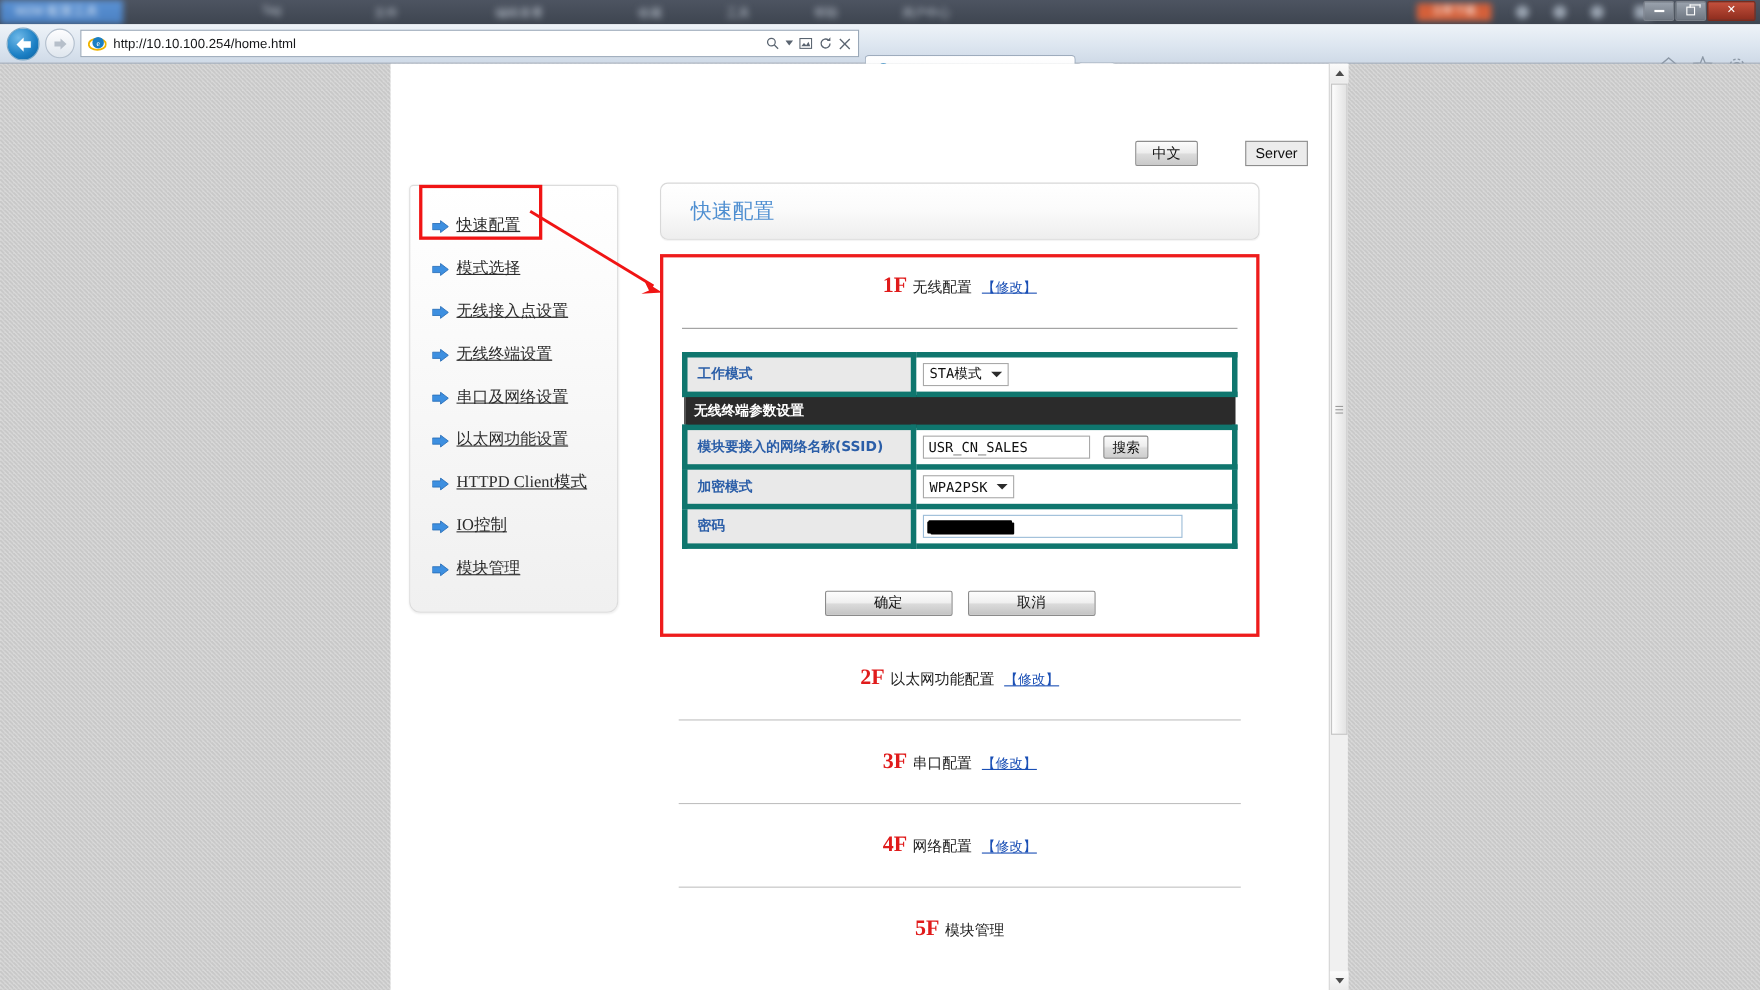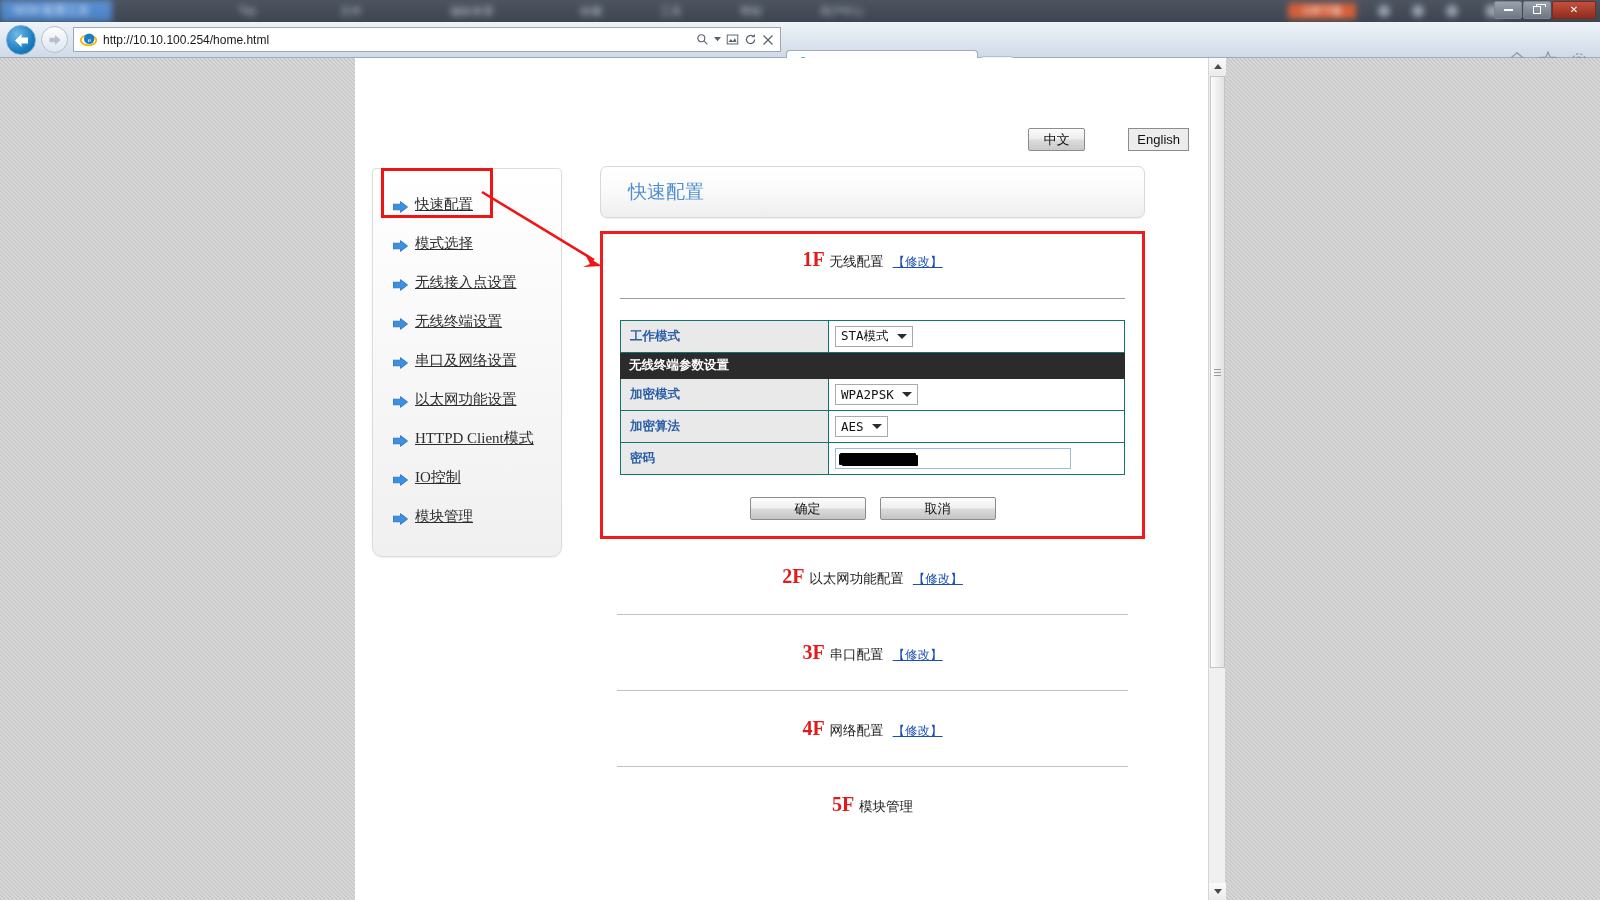--- a/index.html
+++ b/index.html
@@ -172,21 +172,21 @@
     font-size: 20px; font-weight: bold;
   }
   .sec-name { font-size: 13.5px; color: #1c1c1c; font-family: "DejaVu Sans", sans-serif; }
   .sec-edit {
     font-size: 12.5px; color: #1a4fb5; text-decoration: underline;
     font-family: "DejaVu Sans", sans-serif; margin-left: 4px;
   }
   .hr { height: 1px; background: #9b9b9b; margin: 27px 0 0 0; }
 
   table.cfg { width: 100%; border-collapse: collapse; margin-top: 21px; }
-  table.cfg td { border: 1px solid #0f766e; }
+  table.cfg td { border: 5px solid #0f766e; }
   tr.band td {
     background: #2b2b2b; color: #ffffff; font-size: 12.5px; font-weight: bold;
     padding: 4px 8px; border: 1px solid #2b2b2b;
     font-family: "DejaVu Sans", sans-serif;
   }
   td.lbl {
     width: 208px; background: #e9e9e9; color: #2b5ea8; font-size: 12.5px; font-weight: bold;
     padding: 7px 9px; font-family: "DejaVu Sans", sans-serif; white-space: nowrap;
   }
   td.val { background: #fff; padding: 5px 6px; }
@@ -216,21 +216,21 @@
     border-top: 5px solid #2b2b2b;
   }
   .btn-sm {
     display: inline-block; height: 21px; min-width: 38px; padding: 0 7px;
     margin-left: 8px; vertical-align: middle;
     font-size: 12.5px; color: #111; line-height: 19px; text-align: center;
     border: 1px solid #8d8d8d; border-radius: 2px;
     background: linear-gradient(180deg,#fbfbfb 0%,#ededed 48%,#dedede 52%,#cecece 100%);
     font-family: "DejaVu Sans", sans-serif;
   }
-  .btnrow { margin-top: 22px; display: flex; justify-content: center; gap: 14px; }
+  .btnrow { margin-top: 38px; display: flex; justify-content: center; gap: 14px; }
   .btn-wide {
     width: 116px; height: 23px; font-size: 13px; line-height: 21px; text-align: center;
     color: #111; border: 1px solid #8b8b8b; border-radius: 2px;
     background: linear-gradient(180deg,#fdfdfd 0%,#f0f0f0 46%,#dadada 54%,#c4c4c4 100%);
     font-family: "DejaVu Sans", sans-serif;
   }
 
   .floor-row { padding: 0 17px; }
   .floor-row .sec-title { padding-top: 26px; }
   .floor-row .hr2 { height: 1px; background: #c0c0c0; margin-top: 26px; }
@@ -375,21 +375,21 @@
         </svg>
     </div>
   </div>
 
   <div class="viewport">
     <div class="page">
       <div class="page-inner">
 
         <div class="langbar">
           <div class="btn-lang">中文</div>
-          <div class="btn-lang flat">English</div>
+          <div class="btn-lang flat">Server</div>
         </div>
 
         <div class="sidebar">
           <div class="nav-item">
             <span class="nav-arrow"><svg width="15" height="12" viewBox="0 0 15 12" aria-hidden="true">
                   <path d="M0 3.2 L7.5 3.2 L7.5 0.6 L14.6 6 L7.5 11.4 L7.5 8.8 L0 8.8 Z" fill="#3d8fe0" stroke="#2a6fb8" stroke-width=".8"></path>
                 </svg></span>
             <span class="nav-label">快速配置</span>
           </div>
           <div class="nav-item">
@@ -464,33 +464,31 @@
                   <span class="sel">
                     <span class="cap">STA模式</span>
                     <span class="caret"></span>
                   </span>
                 </td>
               </tr>
               <tr class="band">
                 <td colspan="2">无线终端参数设置</td>
               </tr>
               <tr>
+                <td class="lbl">模块要接入的网络名称(SSID)</td>
+                <td class="val">
+                  <span class="inp ssid">USR_CN_SALES</span>
+                  <span class="btn-sm">搜索</span>
+                </td>
+              </tr>
+              <tr>
                 <td class="lbl">加密模式</td>
                 <td class="val">
                   <span class="sel">
                     <span class="cap">WPA2PSK</span>
-                    <span class="caret"></span>
-                  </span>
-                </td>
-              </tr>
-              <tr>
-                <td class="lbl">加密算法</td>
-                <td class="val">
-                  <span class="sel">
-                    <span class="cap">AES</span>
                     <span class="caret"></span>
                   </span>
                 </td>
               </tr>
               <tr>
                 <td class="lbl">密码</td>
                 <td class="val">
                   <span class="inp pw">
                     <span class="redact"></span>
                   </span>

